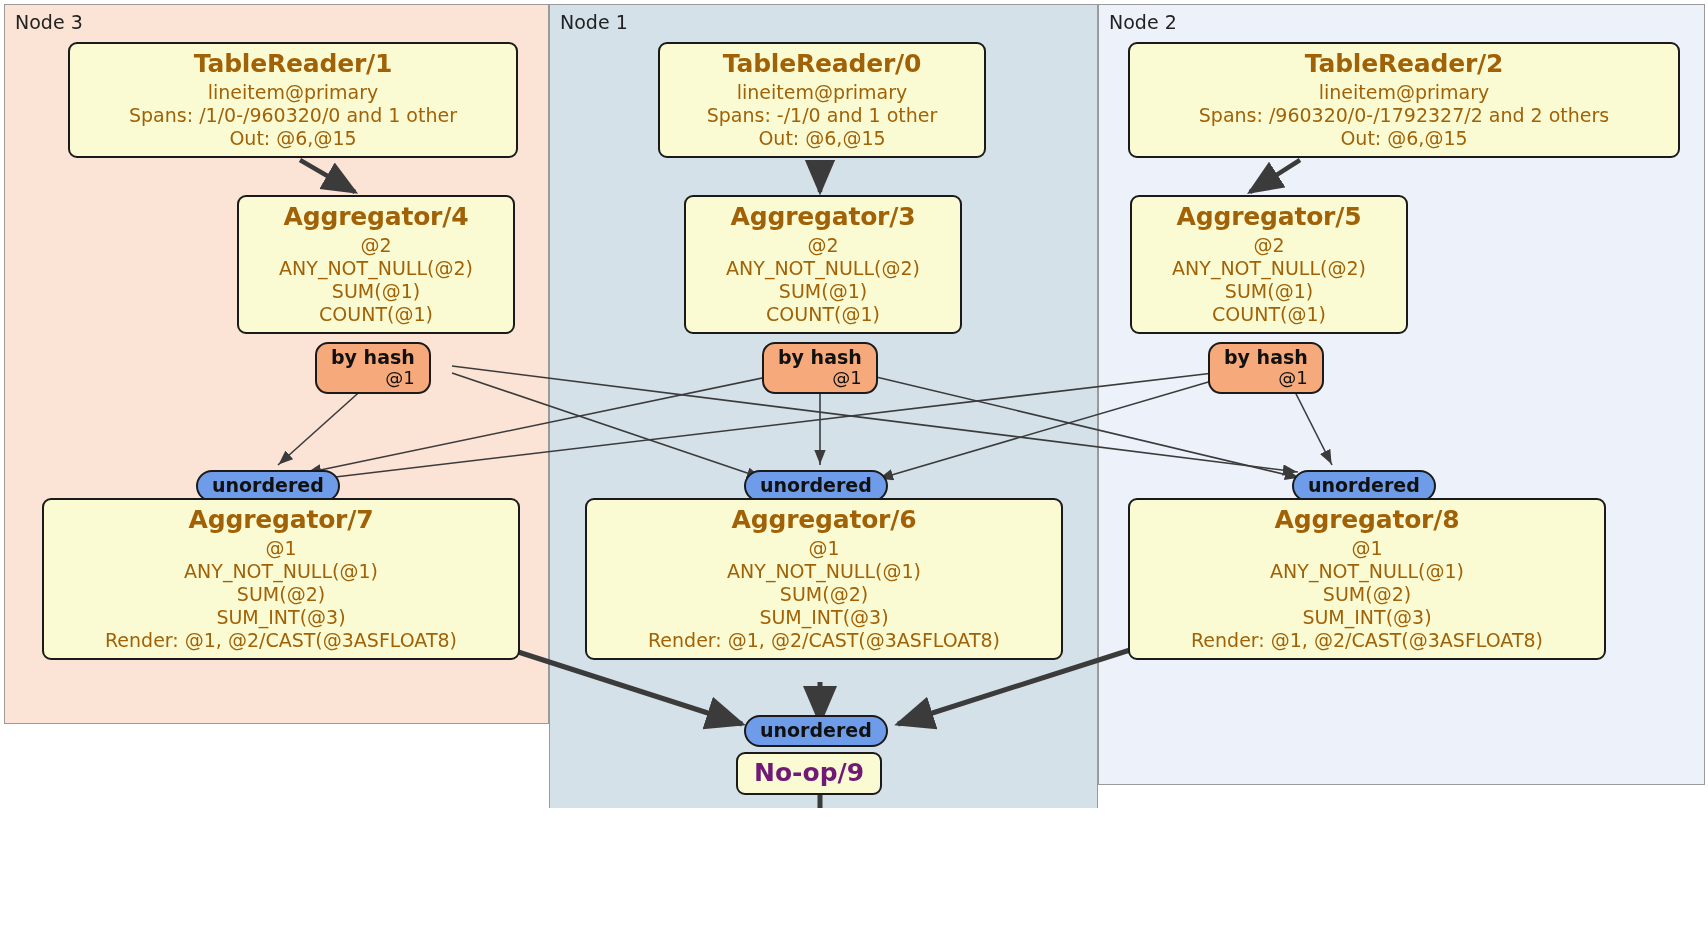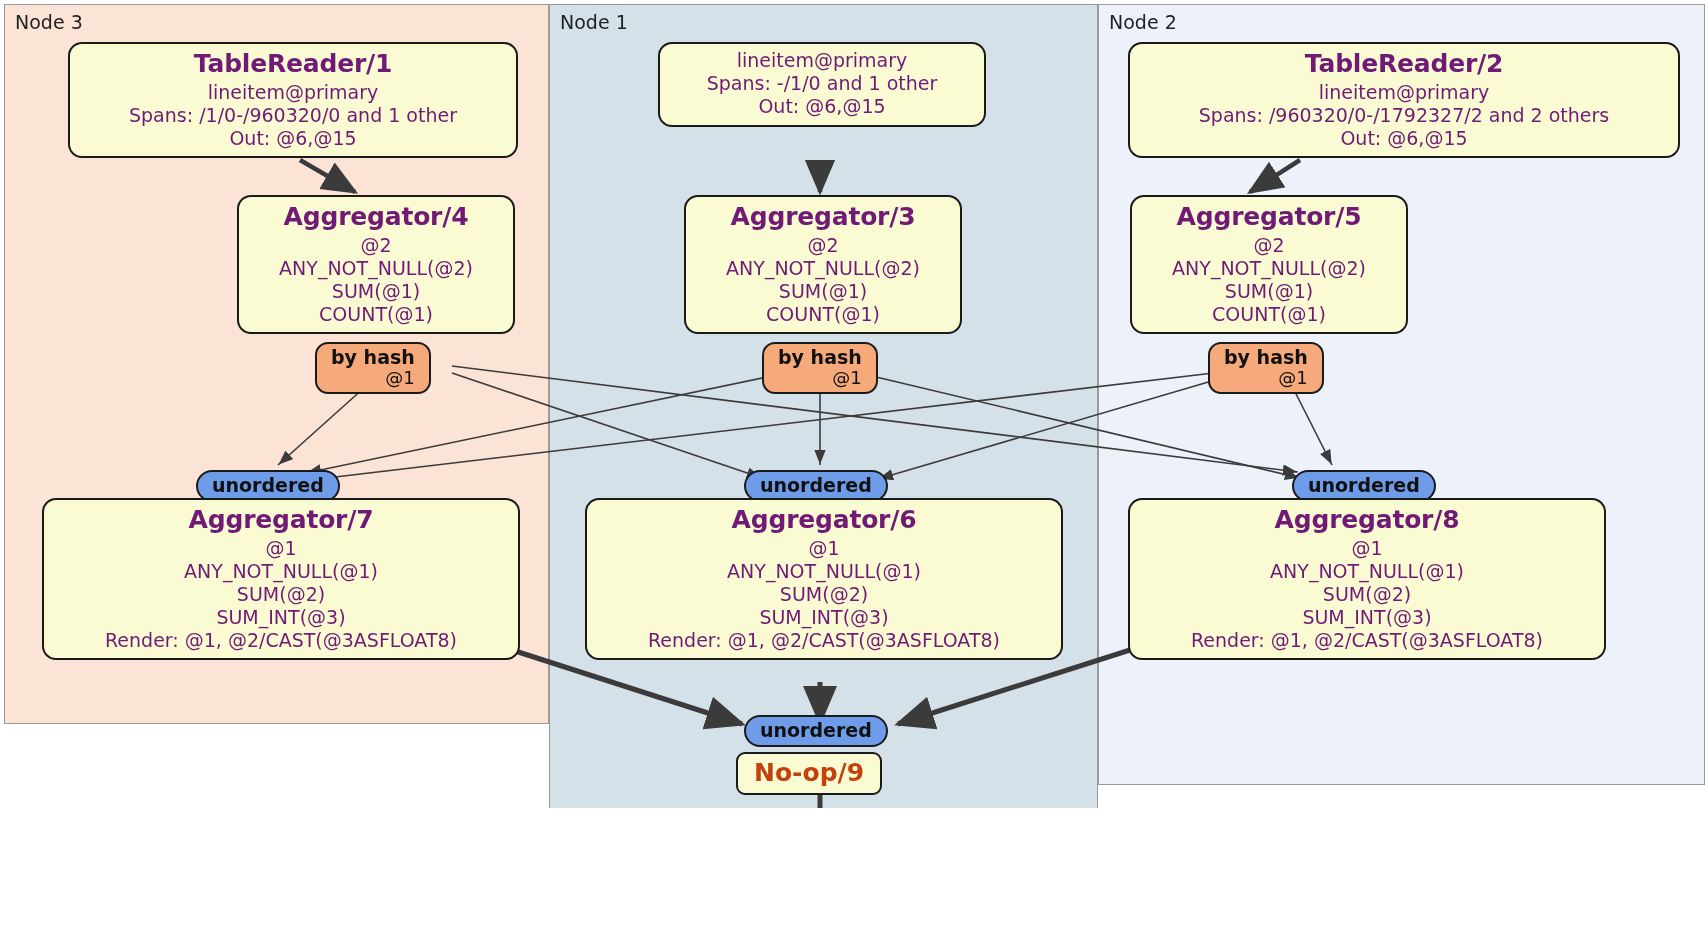--- a/index.html
+++ b/index.html
@@ -42,26 +42,26 @@
     width: 1708px; height: 940px;
     pointer-events: none;
   }
 
   
   .proc {
     position: absolute;
     box-sizing: border-box;
     background: #fbfbd3;
     border: 2px solid #1a1a1a;
-    border-radius: 14px;
+    border-radius: 9px;
     text-align: center;
     padding: 5px 10px 6px 10px;
     line-height: 1.22;
     font-size: 21px;
-    color: #701a75;
+    color: #a16207;
     white-space: nowrap;
   }
   .proc .ttl {
     font-weight: bold;
     font-size: 25px;
     letter-spacing: -0.2px;
     display: block;
     margin-bottom: 1px;
   }
   .proc .ln { display: block; font-size: 19px; }
@@ -87,21 +87,21 @@
   
   .leafbox {
     position: absolute;
     box-sizing: border-box;
     background: #fbfbd3;
     border: 2px solid #1a1a1a;
     border-radius: 9px;
     text-align: center;
     font-weight: bold;
     font-size: 25px;
-    color: #c2410c;
+    color: #701a75;
     padding: 4px 16px 6px 16px;
     white-space: nowrap;
   }
 </style>
 </head>
 <body>
 
 <div id="canvas">
 
   <div class="node-panel" id="panel-node3">
@@ -148,20 +148,21 @@
   </svg>
 
   <div class="proc" style="left:68px; top:42px; width:450px;">
     <span class="ttl">TableReader/1</span>
     <span class="ln">lineitem@primary</span>
     <span class="ln">Spans: /1/0-/960320/0 and 1 other</span>
     <span class="ln">Out: @6,@15</span>
   </div>
 
   <div class="proc" style="left:658px; top:42px; width:328px;">
+    <span class="ttl">TableReader/0</span>
     <span class="ln">lineitem@primary</span>
     <span class="ln">Spans: -/1/0 and 1 other</span>
     <span class="ln">Out: @6,@15</span>
   </div>
 
   <div class="proc" style="left:1128px; top:42px; width:552px;">
     <span class="ttl">TableReader/2</span>
     <span class="ln">lineitem@primary</span>
     <span class="ln">Spans: /960320/0-/1792327/2 and 2 others</span>
     <span class="ln">Out: @6,@15</span>

